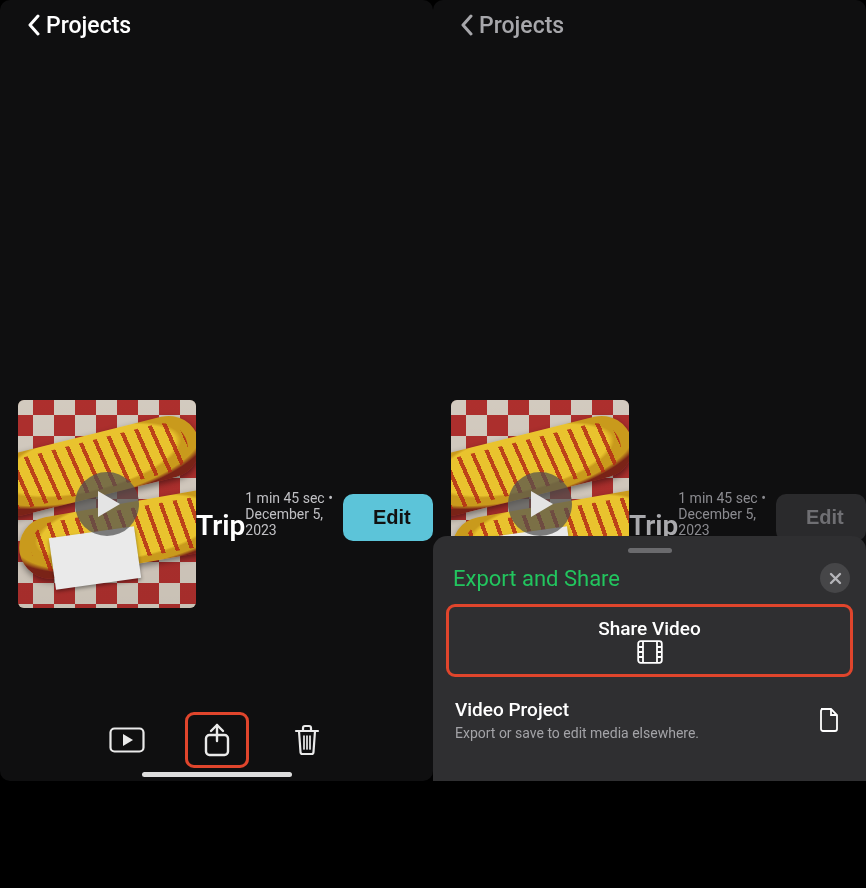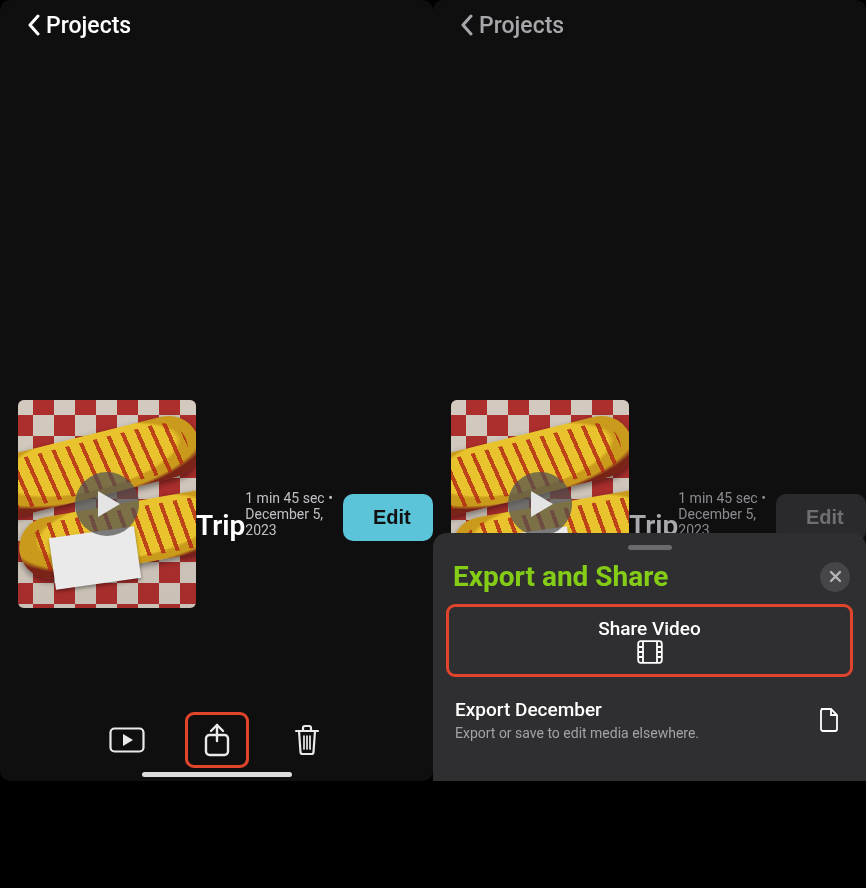--- a/index.html
+++ b/index.html
@@ -181,23 +181,23 @@
     background: #6a6a6d;
     border-radius: 3px;
     margin: -2px auto 10px auto;
   }
   .sheet-header {
     display: flex; align-items: center; justify-content: space-between;
     margin-bottom: 14px;
     padding-left: 4px;
   }
   .sheet-title {
-    font-size: 28px;
-    font-weight: 700;
-    color: #84cc16;
+    font-size: 22px;
+    font-weight: 400;
+    color: #22c55e;
   }
   .close-x {
     width: 30px; height: 30px;
     border-radius: 50%;
     background: #464648;
     display: flex; align-items: center; justify-content: center;
     color: #b5b5b9;
   }
   .sheet-row {
     display: flex;
@@ -336,21 +336,21 @@
             <path d="M6 1 V23 M20 1 V23" stroke="#fff" stroke-width="1.8"></path>
             <path d="M1 7 H6 M1 12 H6 M1 17 H6 M20 7 H25 M20 12 H25 M20 17 H25" stroke="#fff" stroke-width="1.8"></path>
           </svg>
       </div>
     </div>
 
     <div class="gap"></div>
 
     <div class="sheet-row">
       <div class="txt">
-        <div class="row-title">Export December</div>
+        <div class="row-title">Video Project</div>
         <div class="row-sub">Export or save to edit media elsewhere.</div>
       </div>
       <div class="row-icon">
         <svg width="22" height="26" viewBox="0 0 22 26" fill="none">
             <path d="M3 2 H13 L19 8 V22 A2 2 0 0 1 17 24 H5 A2 2 0 0 1 3 22 V4 A2 2 0 0 1 5 2 Z" stroke="#fff" stroke-width="1.8"></path>
             <path d="M13 2 V8 H19" stroke="#fff" stroke-width="1.8"></path>
           </svg>
       </div>
     </div>
   </div>

